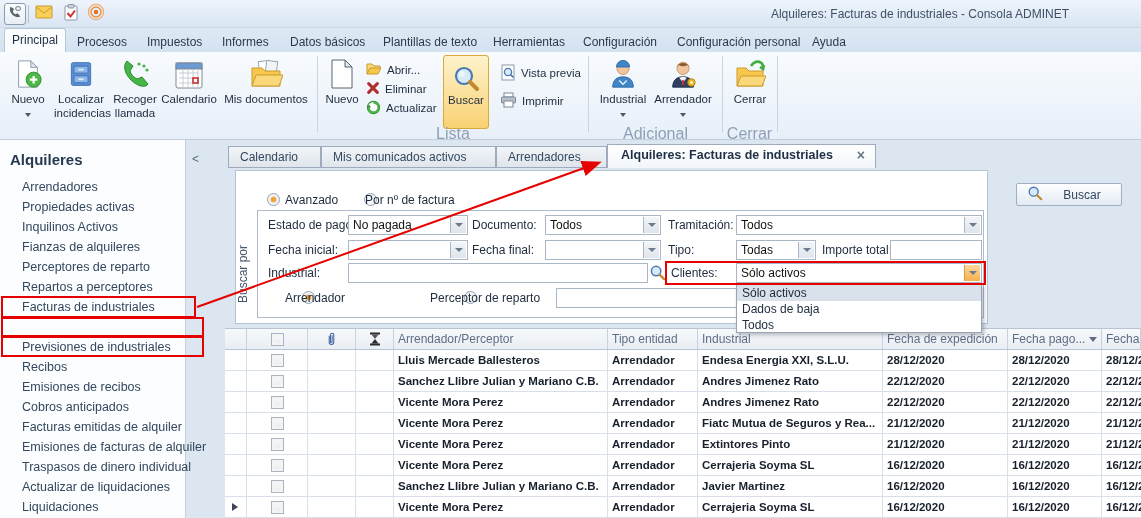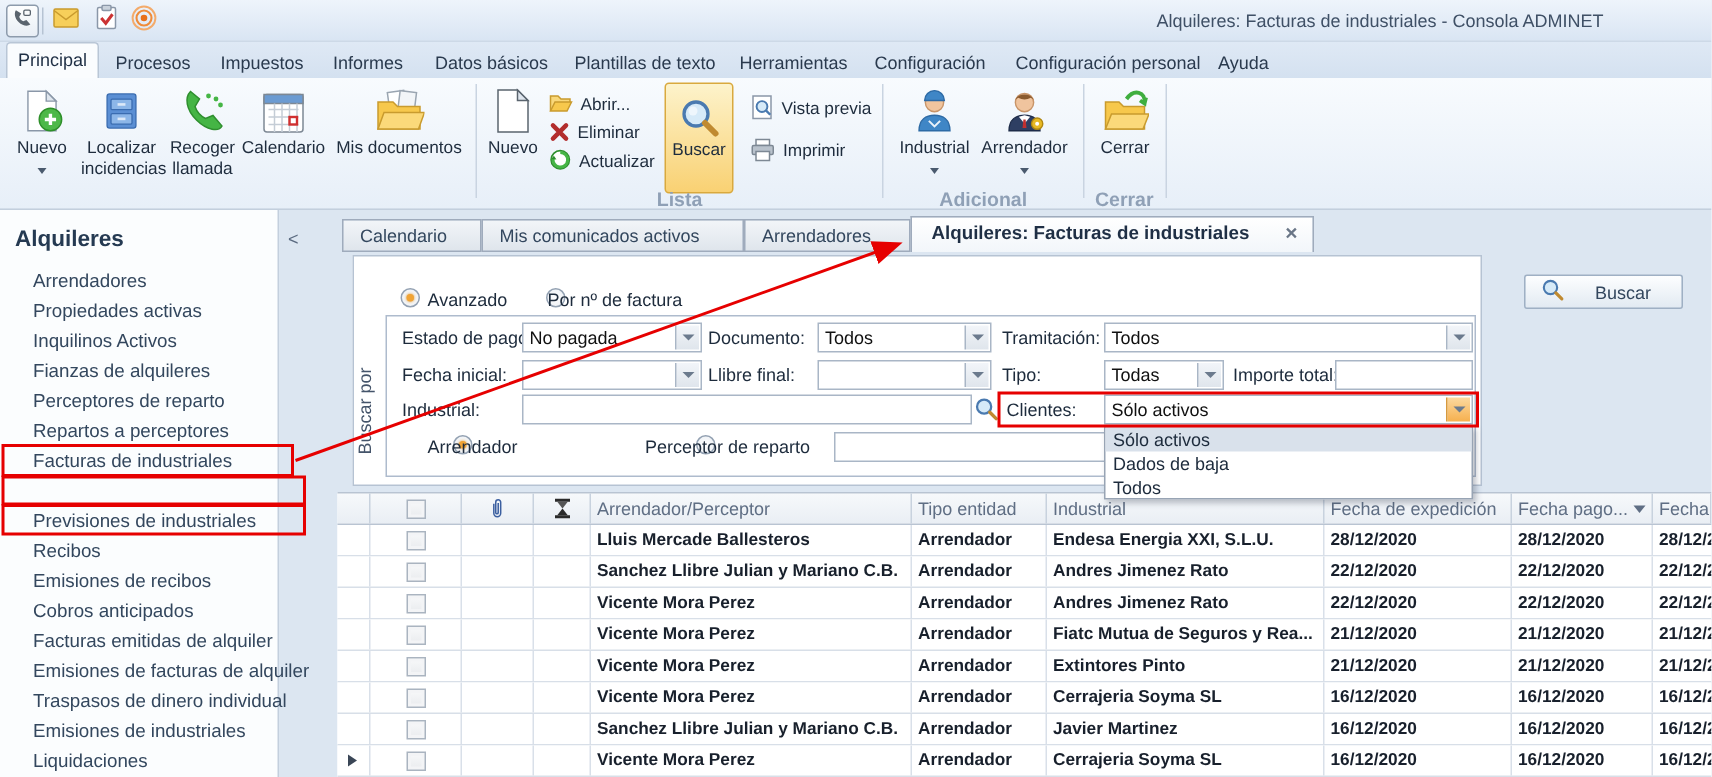--- a/index.html
+++ b/index.html
@@ -31,21 +31,21 @@
   .rsep { top:4px; width:1px; height:76px; background:#c9d4e1; }
   .bigbtn { top:4px; height:72px; text-align:center; font-size:11.5px; color:#1e2c3d; }
   .bigbtn .bicn { height:34px; display:flex; align-items:flex-end; justify-content:center; }
   .bigbtn .blbl { margin-top:3px; line-height:1.2; }
   .downarr { width:0; height:0; border-left:3.5px solid transparent; border-right:3.5px solid transparent;
     border-top:4px solid #4a5a6e; display:inline-block; margin-top:3px; }
   .smbtn { height:18px; display:flex; align-items:center; gap:5px; font-size:11.5px; color:#1e2c3d; }
   #buscar-rib { left:443px; top:3px; width:46px; height:74px; border:1px solid #d9a93e; border-radius:3px;
     background:linear-gradient(#fdf3cb,#f9d173); text-align:center; font-size:11.5px; color:#1e2c3d; }
   #buscar-rib .bicn { height:38px; display:flex; align-items:flex-end; justify-content:center; }
-  .grplbl { top:73px; height:13px; font-size:13px; color:#8fa0b6; text-align:center;font-weight:bold; }
+  .grplbl { top:73px; height:13px; font-size:16px; color:#8fa0b6; text-align:center; }
 
   
   #sidebar { left:0; top:140px; width:186px; height:378px; background:#fbfdfe; border-right:1px solid #c3cfdd; }
   #sb-title { left:10px; top:11px; font-size:15px; font-weight:bold; color:#253a52; }
   #sb-collapse { left:192px; top:12px; font-size:12px; color:#5a6a80; }
   .sbitem { left:22px; width:190px; height:17px; font-size:12.5px; color:#33475e; white-space:nowrap; }
 
   
   .dtab { top:146px; height:22px; background:linear-gradient(#f2f5f8,#dfe5ec);
     border:1px solid #9fabbc; font-size:12px; color:#33475e; line-height:20px; padding-left:11px; }
@@ -350,21 +350,21 @@
     <div class="abs sbitem" style="top:120px">Perceptores de reparto</div>
     <div class="abs sbitem" style="top:140px">Repartos a perceptores</div>
     <div class="abs sbitem" style="top:160px">Facturas de industriales</div>
     <div class="abs sbitem" style="top:200px">Previsiones de industriales</div>
     <div class="abs sbitem" style="top:240px">Emisiones de recibos</div>
     <div class="abs sbitem" style="top:220px">Recibos</div>
     <div class="abs sbitem" style="top:260px">Cobros anticipados</div>
     <div class="abs sbitem" style="top:280px">Facturas emitidas de alquiler</div>
     <div class="abs sbitem" style="top:300px">Emisiones de facturas de alquiler</div>
     <div class="abs sbitem" style="top:320px">Traspasos de dinero individual</div>
-    <div class="abs sbitem" style="top:340px">Emisiones de industriales</div>
+    <div class="abs sbitem" style="top:340px">Actualizar de liquidaciones</div>
     <div class="abs sbitem" style="top:360px">Liquidaciones</div>
   </div>
 
   
   <div class="abs dtab" style="left:228px;width:93px">Calendario</div>
   <div class="abs dtab" style="left:321px;width:175px">Mis comunicados activos</div>
   <div class="abs dtab" style="left:496px;width:111px">Arrendadores</div>
   <div class="abs" id="dtab-active">
     <span class="tl">Alquileres: Facturas de industriales</span>
     <span class="tx">×</span>
@@ -404,21 +404,21 @@
   </div>
 
   
   <span class="abs flbl" style="left:268px;top:240px">Fecha inicial:</span>
   <div class="abs combo" style="left:348px;top:240px;width:120px">
     <span></span>
     <span class="cbtn">
         <span class="carr"></span>
       </span>
   </div>
-  <span class="abs flbl" style="left:472px;top:240px">Llibre final:</span>
+  <span class="abs flbl" style="left:472px;top:240px">Fecha final:</span>
   <div class="abs combo" style="left:545px;top:240px;width:116px">
     <span></span>
     <span class="cbtn">
         <span class="carr"></span>
       </span>
   </div>
   <span class="abs flbl" style="left:668px;top:240px">Tipo:</span>
   <div class="abs combo" style="left:736px;top:240px;width:80px">
     <span>Todas</span>
     <span class="cbtn">

